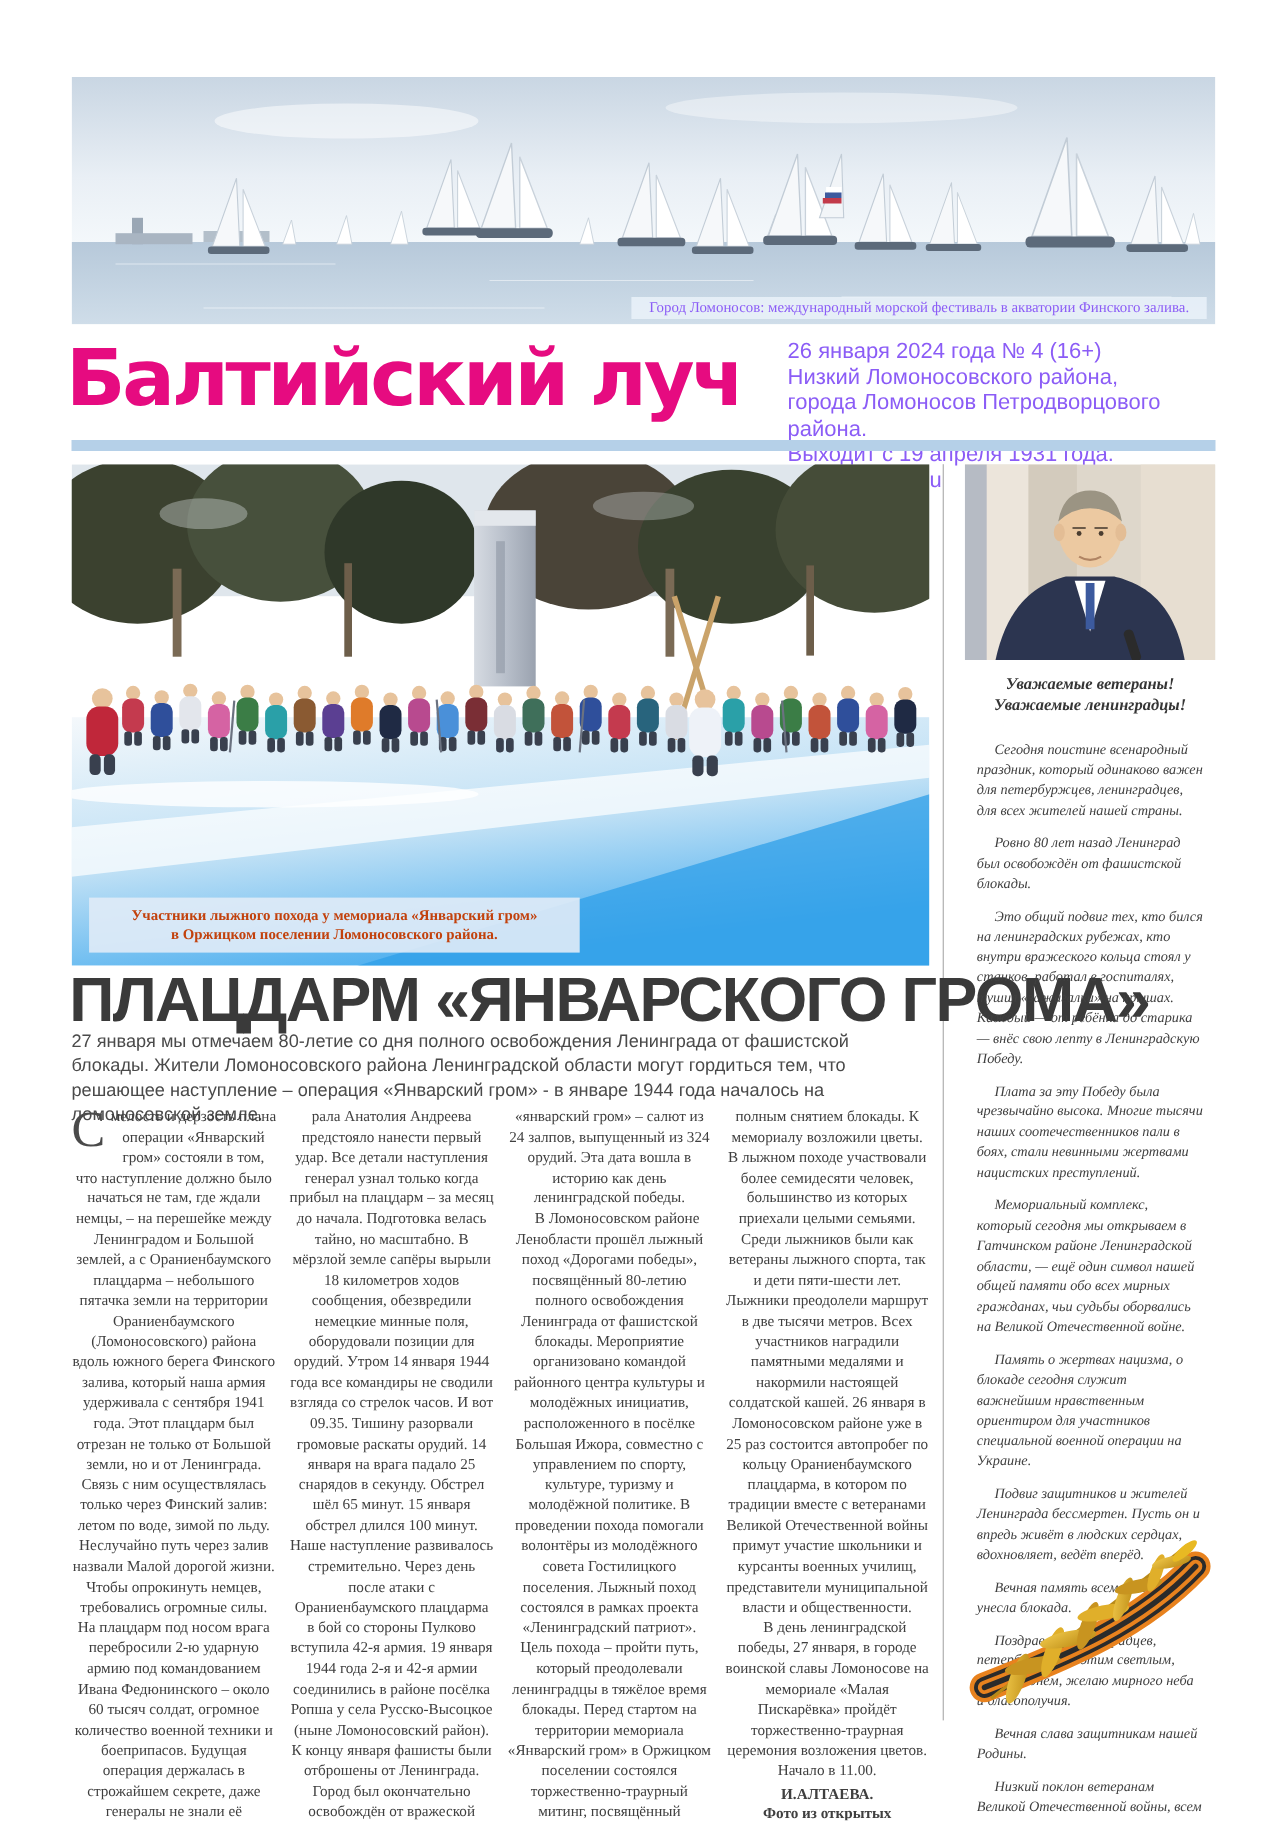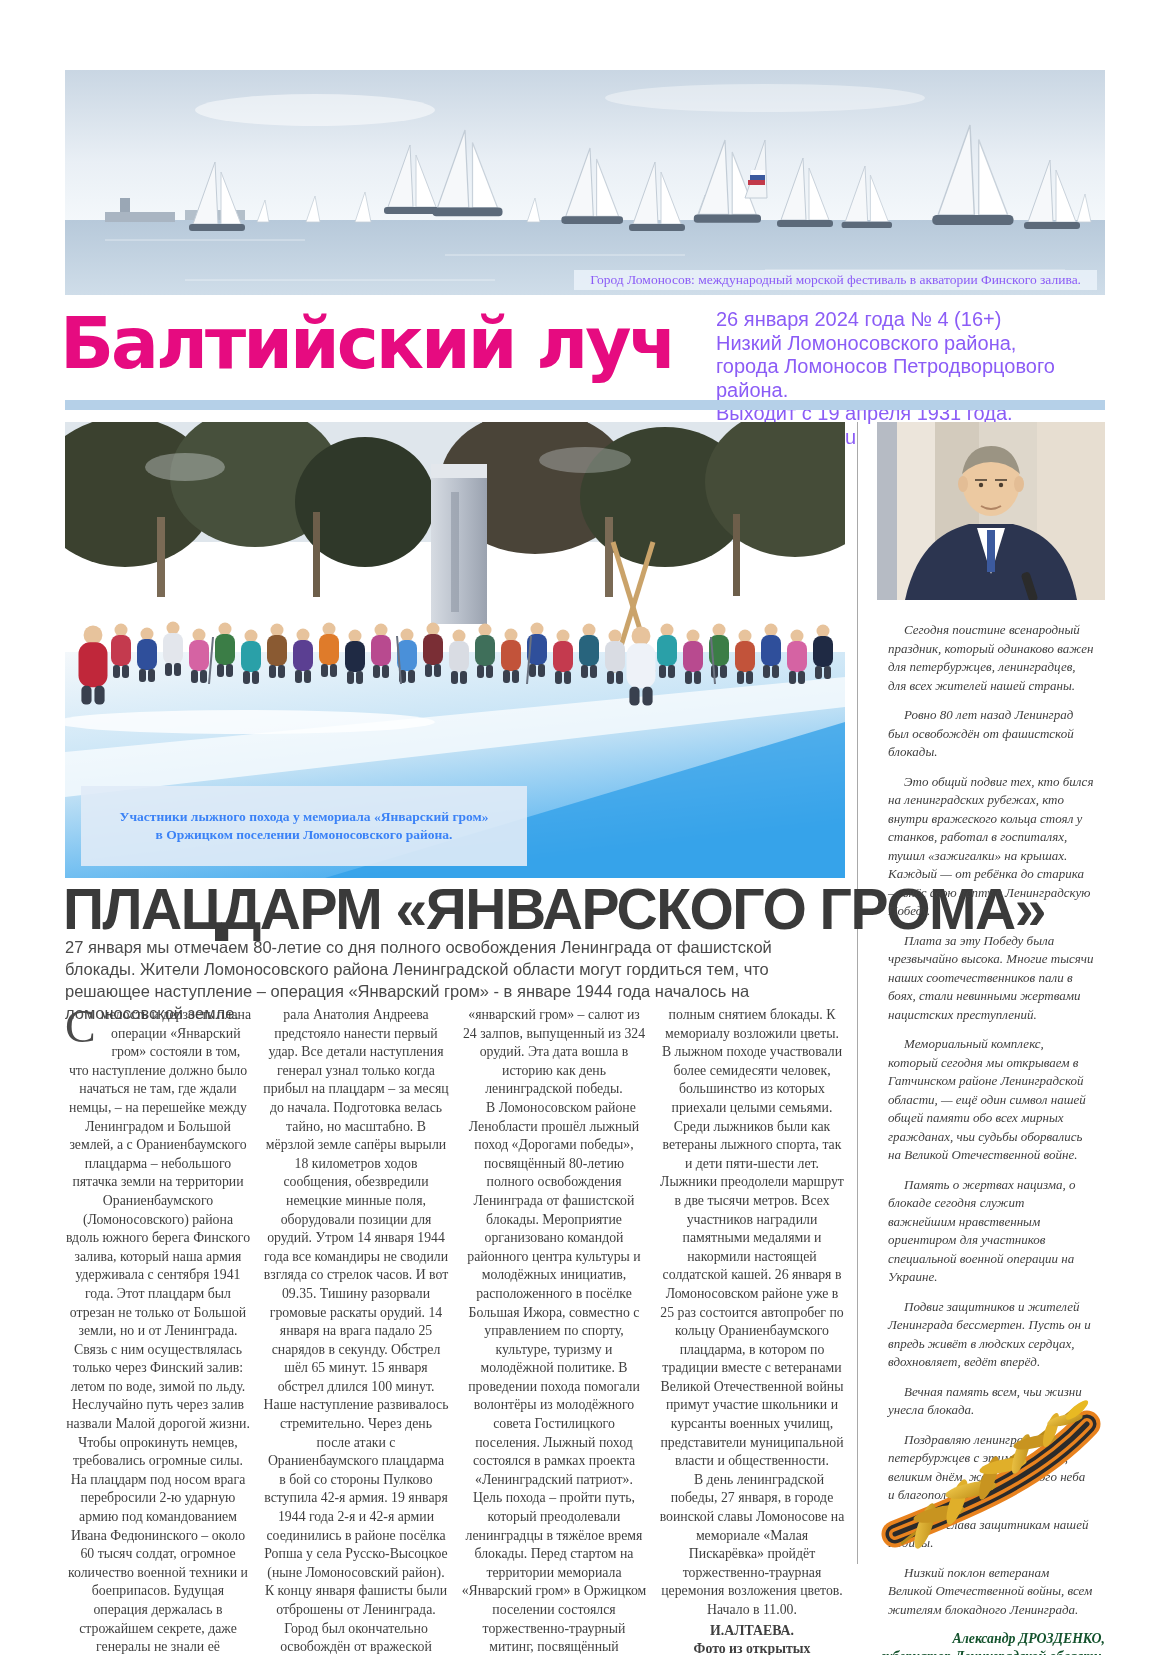--- a/index.html
+++ b/index.html
@@ -16,22 +16,22 @@
   .masthead-title{position:absolute;left:60px;top:296px;width:650px;
     font-family:"DejaVu Sans","Liberation Sans",sans-serif;font-weight:800;
     font-size:71px;letter-spacing:-3px;color:#e60b80;line-height:96px;}
   .masthead-info{position:absolute;left:716px;top:308px;width:400px;
     font-family:"Liberation Sans","DejaVu Sans",sans-serif;font-size:20px;
     line-height:23.5px;color:#8b5cf6;}
   .blue-bar{position:absolute;left:65px;top:400px;width:1040px;height:10px;background:#b5d0e8;}
 
   
   .main-photo{position:absolute;left:65px;top:422px;width:780px;height:456px;overflow:hidden;}
-  .main-caption{position:absolute;left:16px;bottom:12px;width:430px;padding:22px 8px;
-    background:rgba(224,235,247,.9);text-align:center;color:#3b82f6;
+  .main-caption{position:absolute;left:16px;bottom:12px;width:430px;padding:7px 8px;
+    background:rgba(224,235,247,.9);text-align:center;color:#c2410c;
     font-weight:bold;font-size:13.5px;line-height:18px;}
 
   
   .headline{position:absolute;left:63px;top:876px;width:790px;margin:0;
     font-family:"Liberation Sans","DejaVu Sans",sans-serif;font-weight:700;
     font-size:57px;letter-spacing:-1.5px;color:#3a3a3a;white-space:nowrap;}
   .lead{position:absolute;left:65px;top:936px;width:780px;margin:0;
     font-family:"Liberation Sans","DejaVu Sans",sans-serif;font-size:16.5px;
     line-height:22px;color:#4a4a4a;}
 
@@ -294,20 +294,24 @@
         <ellipse cx="86" cy="62" rx="5" ry="8" fill="#e3bd95"></ellipse>
         <ellipse cx="142" cy="62" rx="5" ry="8" fill="#e3bd95"></ellipse>
         <line x1="98" y1="58" x2="110" y2="58" stroke="#6b5a48" stroke-width="2"></line>
         <line x1="118" y1="58" x2="130" y2="58" stroke="#6b5a48" stroke-width="2"></line>
         <circle cx="104" cy="63" r="2.2" fill="#4a3d30"></circle>
         <circle cx="124" cy="63" r="2.2" fill="#4a3d30"></circle>
         <path d="M104,84 Q114,90 124,84" stroke="#b08463" stroke-width="2" fill="none"></path>
         <rect x="148" y="150" width="9" height="30" rx="4" transform="rotate(-18 152 165)" fill="#2b2b2b"></rect>
       </svg>
     </div>
+    <div class="salutation">
+      <div>Уважаемые ветераны!</div>
+      <div>Уважаемые ленинградцы!</div>
+    </div>
     <div style="height:10px"></div>
     <p class="sb">Сегодня поистине всенародный праздник, который одинаково важен для петербуржцев, ленинградцев, для всех жителей нашей страны.</p>
     <p class="sb">Ровно 80 лет назад Ленинград был освобождён от фашистской блокады.</p>
     <p class="sb">Это общий подвиг тех, кто бился на ленинградских рубежах, кто внутри вражеского кольца стоял у станков, работал в госпиталях, тушил «зажигалки» на крышах. Каждый — от ребёнка до старика — внёс свою лепту в Ленинградскую Победу.</p>
     <p class="sb">Плата за эту Победу была чрезвычайно высока. Многие тысячи наших соотечественников пали в боях, стали невинными жертвами нацистских преступлений.</p>
     <p class="sb">Мемориальный комплекс, который сегодня мы открываем в Гатчинском районе Ленинградской области, — ещё один символ нашей общей памяти обо всех мирных гражданах, чьи судьбы оборвались на Великой Отечественной войне.</p>
     <p class="sb">Память о жертвах нацизма, о блокаде сегодня служит важнейшим нравственным ориентиром для участников специальной военной операции на Украине.</p>
     <p class="sb">Подвиг защитников и жителей Ленинграда бессмертен. Пусть он и впредь живёт в людских сердцах, вдохновляет, ведёт вперёд.</p>
     <p class="sb">Вечная память всем, чьи жизни унесла блокада.</p>
     <p class="sb">Поздравляю ленинградцев, петербуржцев с этим светлым, великим днём, желаю мирного неба и благополучия.</p>

